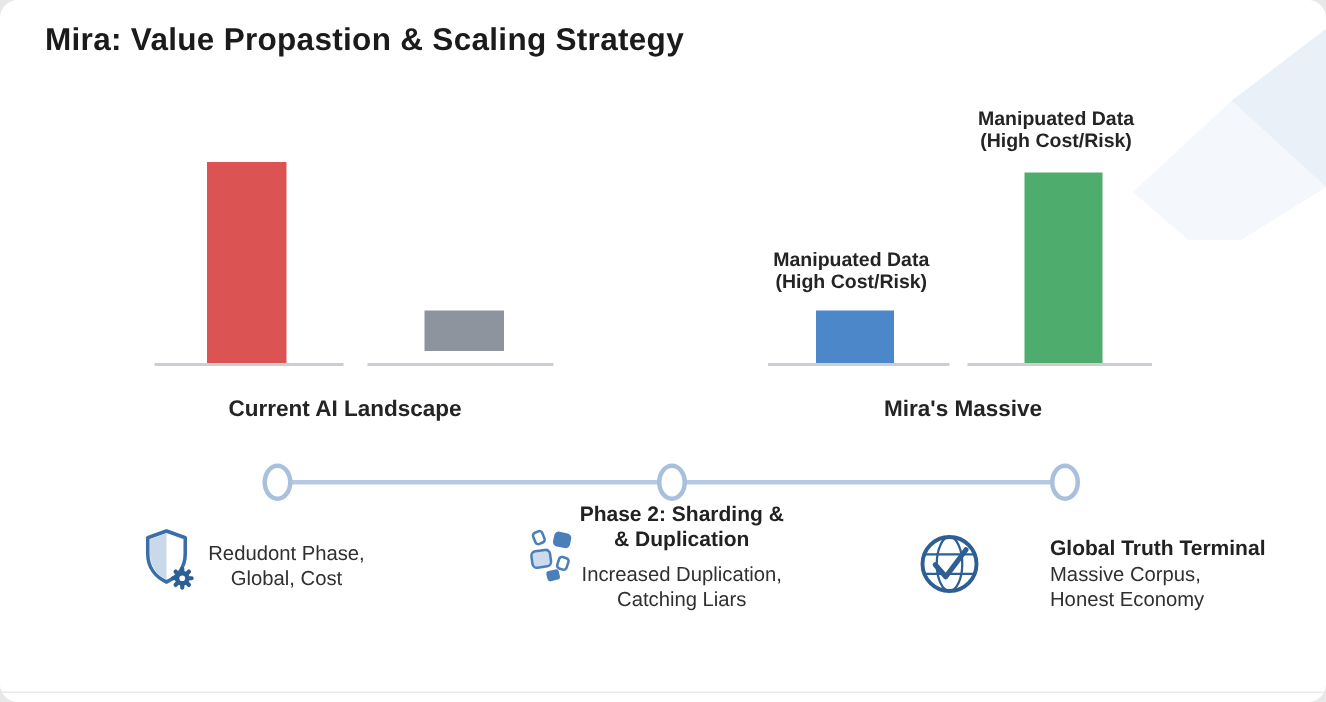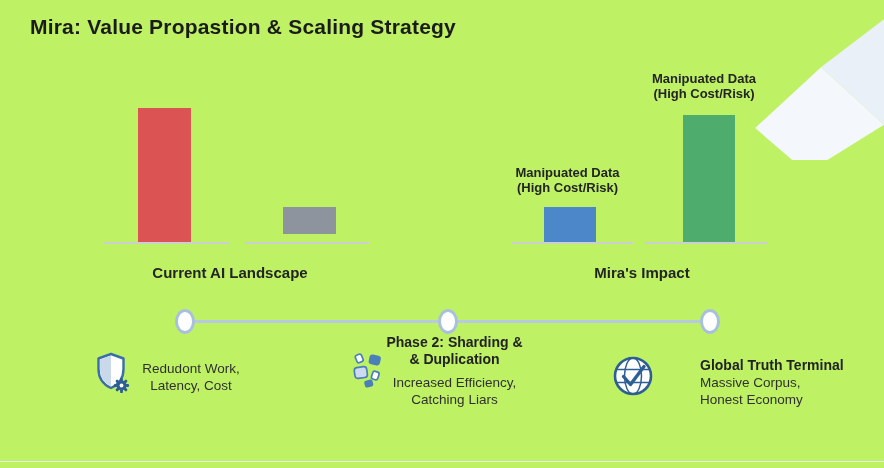--- a/index.html
+++ b/index.html
@@ -1,22 +1,23 @@
 <!DOCTYPE html>
 <html><head>
 <meta charset="utf-8">
 <style>
   html,body{margin:0;padding:0;background:#e8e8e8;}
   .slide{
     position:relative;
     width:884px;height:468px;
-    background:#bef264;
+    background:#ffffff;
     overflow:hidden;
     font-family:"Liberation Sans",sans-serif;
     color:#1f1f1f;
+    border-radius:12px;
   }
   .title{
     position:absolute;left:30px;top:15px;
     font-size:21px;font-weight:700;letter-spacing:.2px;color:#1b1b1b;
   }
   
   .deco{position:absolute;right:0;top:0;width:140px;height:160px;pointer-events:none;}
   .deco .t1{position:absolute;inset:0;background:#e9f0f8;
     clip-path:polygon(55% 42%,100% 12%,100% 78%);}
   .deco .t2{position:absolute;inset:0;background:#f4f7fb;
@@ -74,21 +75,21 @@
       <div>(High Cost/Risk)</div>
     </div>
     <div class="annot" style="left:633px;top:71px;width:142px;">
       <div>Manipuated Data</div>
       <div>(High Cost/Risk)</div>
     </div>
     <div class="bar" style="left: 544px; width: 52px; bottom: 224px; height: 37px; background: rgb(76, 135, 201);"></div>
     <div class="bar" style="left: 683px; width: 52px; bottom: 224px; height: 129px; background: rgb(78, 172, 109);"></div>
     <div class="baseline" style="left:512px;top:242px;width:121px;"></div>
     <div class="baseline" style="left:645px;top:242px;width:123px;"></div>
-    <div class="chart-label" style="left:572px;top:264px;width:140px;">Mira's Impact</div>
+    <div class="chart-label" style="left:572px;top:264px;width:140px;">Mira's Massive</div>
   </div>
 
   <div>
     <div class="tl-line"></div>
     <div class="tl-node" style="left:175px;"></div>
     <div class="tl-node" style="left:438px;"></div>
     <div class="tl-node" style="left:700px;"></div>
   </div>
 
   <div>
@@ -99,38 +100,38 @@
         <rect x="-1.4" y="-7.6" width="2.8" height="15.2" rx="1.2"></rect>
         <rect x="-1.4" y="-7.6" width="2.8" height="15.2" rx="1.2" transform="rotate(45)"></rect>
         <rect x="-1.4" y="-7.6" width="2.8" height="15.2" rx="1.2" transform="rotate(90)"></rect>
         <rect x="-1.4" y="-7.6" width="2.8" height="15.2" rx="1.2" transform="rotate(135)"></rect>
         <circle r="5"></circle>
         <circle r="1.9" fill="#ffffff"></circle>
       </g>
     </svg>
     <div class="phase-text center" style="left:116px;top:354px;width:150px;">
       <div class="gap"></div>
-      <div class="s">Redudont Work,</div>
-      <div class="s">Latency, Cost</div>
+      <div class="s">Redudont Phase,</div>
+      <div class="s">Global, Cost</div>
     </div>
   </div>
 
   <div>
     <svg class="phase-icon" style="left:352px;top:352px;" width="34" height="38" viewBox="0 0 34 38">
       <rect x="4" y="2.5" width="6.5" height="8" rx="2" transform="rotate(-22 7 6.5)" fill="#ffffff" stroke="#4a7fba" stroke-width="1.7"></rect>
       <rect x="17" y="3" width="11.5" height="10" rx="3" transform="rotate(12 23 8)" fill="#4a7fba"></rect>
       <rect x="2.5" y="15" width="12.5" height="11" rx="3" transform="rotate(-8 9 20)" fill="#ccdcee" stroke="#4a7fba" stroke-width="1.7"></rect>
       <rect x="20" y="19.5" width="6.5" height="8" rx="2" transform="rotate(18 23 23.5)" fill="#ffffff" stroke="#4a7fba" stroke-width="1.7"></rect>
       <rect x="12.5" y="28" width="8.5" height="7" rx="2" transform="rotate(-14 17 31.5)" fill="#4a7fba"></rect>
     </svg>
     <div class="phase-text center" style="left:377px;top:334px;width:155px;">
       <div class="t">Phase 2: Sharding &amp;</div>
       <div class="t">&amp; Duplication</div>
       <div class="gap"></div>
-      <div class="s">Increased Efficiency,</div>
+      <div class="s">Increased Duplication,</div>
       <div class="s">Catching Liars</div>
     </div>
   </div>
 
   <div>
     <svg class="phase-icon" style="left:611px;top:354px;" width="44" height="44" viewBox="0 0 44 44">
       <circle cx="22" cy="22" r="18" fill="#ffffff" stroke="#2e5f94" stroke-width="2.6"></circle>
       <ellipse cx="22" cy="22" rx="8.5" ry="18" fill="none" stroke="#2e5f94" stroke-width="1.5"></ellipse>
       <line x1="5" y1="15.5" x2="39" y2="15.5" stroke="#2e5f94" stroke-width="1.5"></line>
       <line x1="5" y1="28.5" x2="39" y2="28.5" stroke="#2e5f94" stroke-width="1.5"></line>

